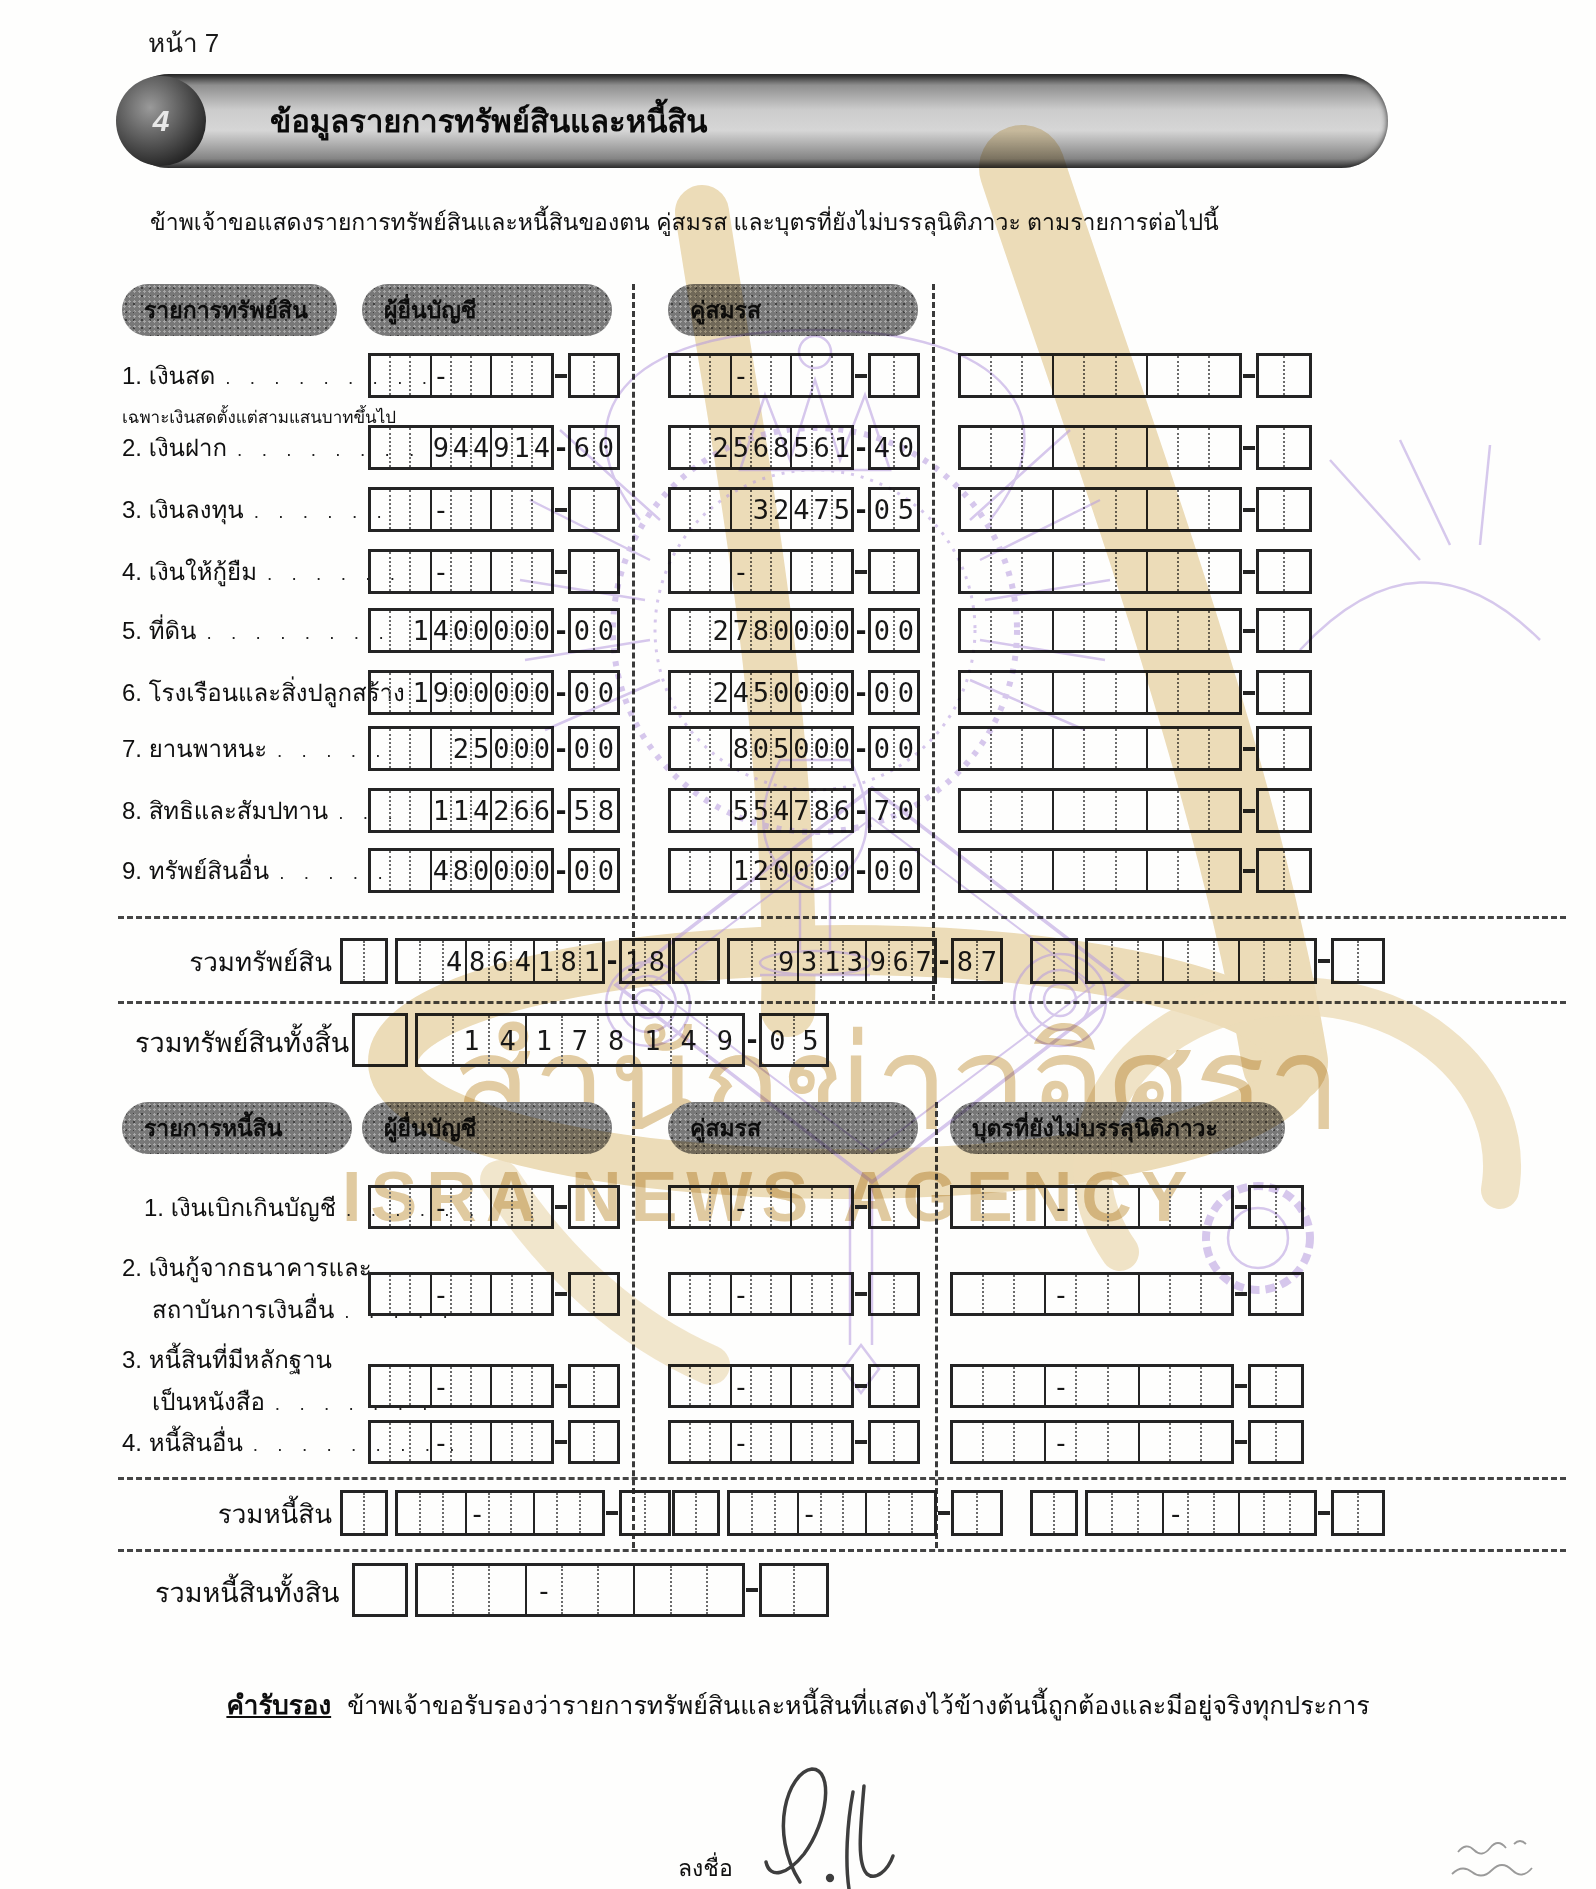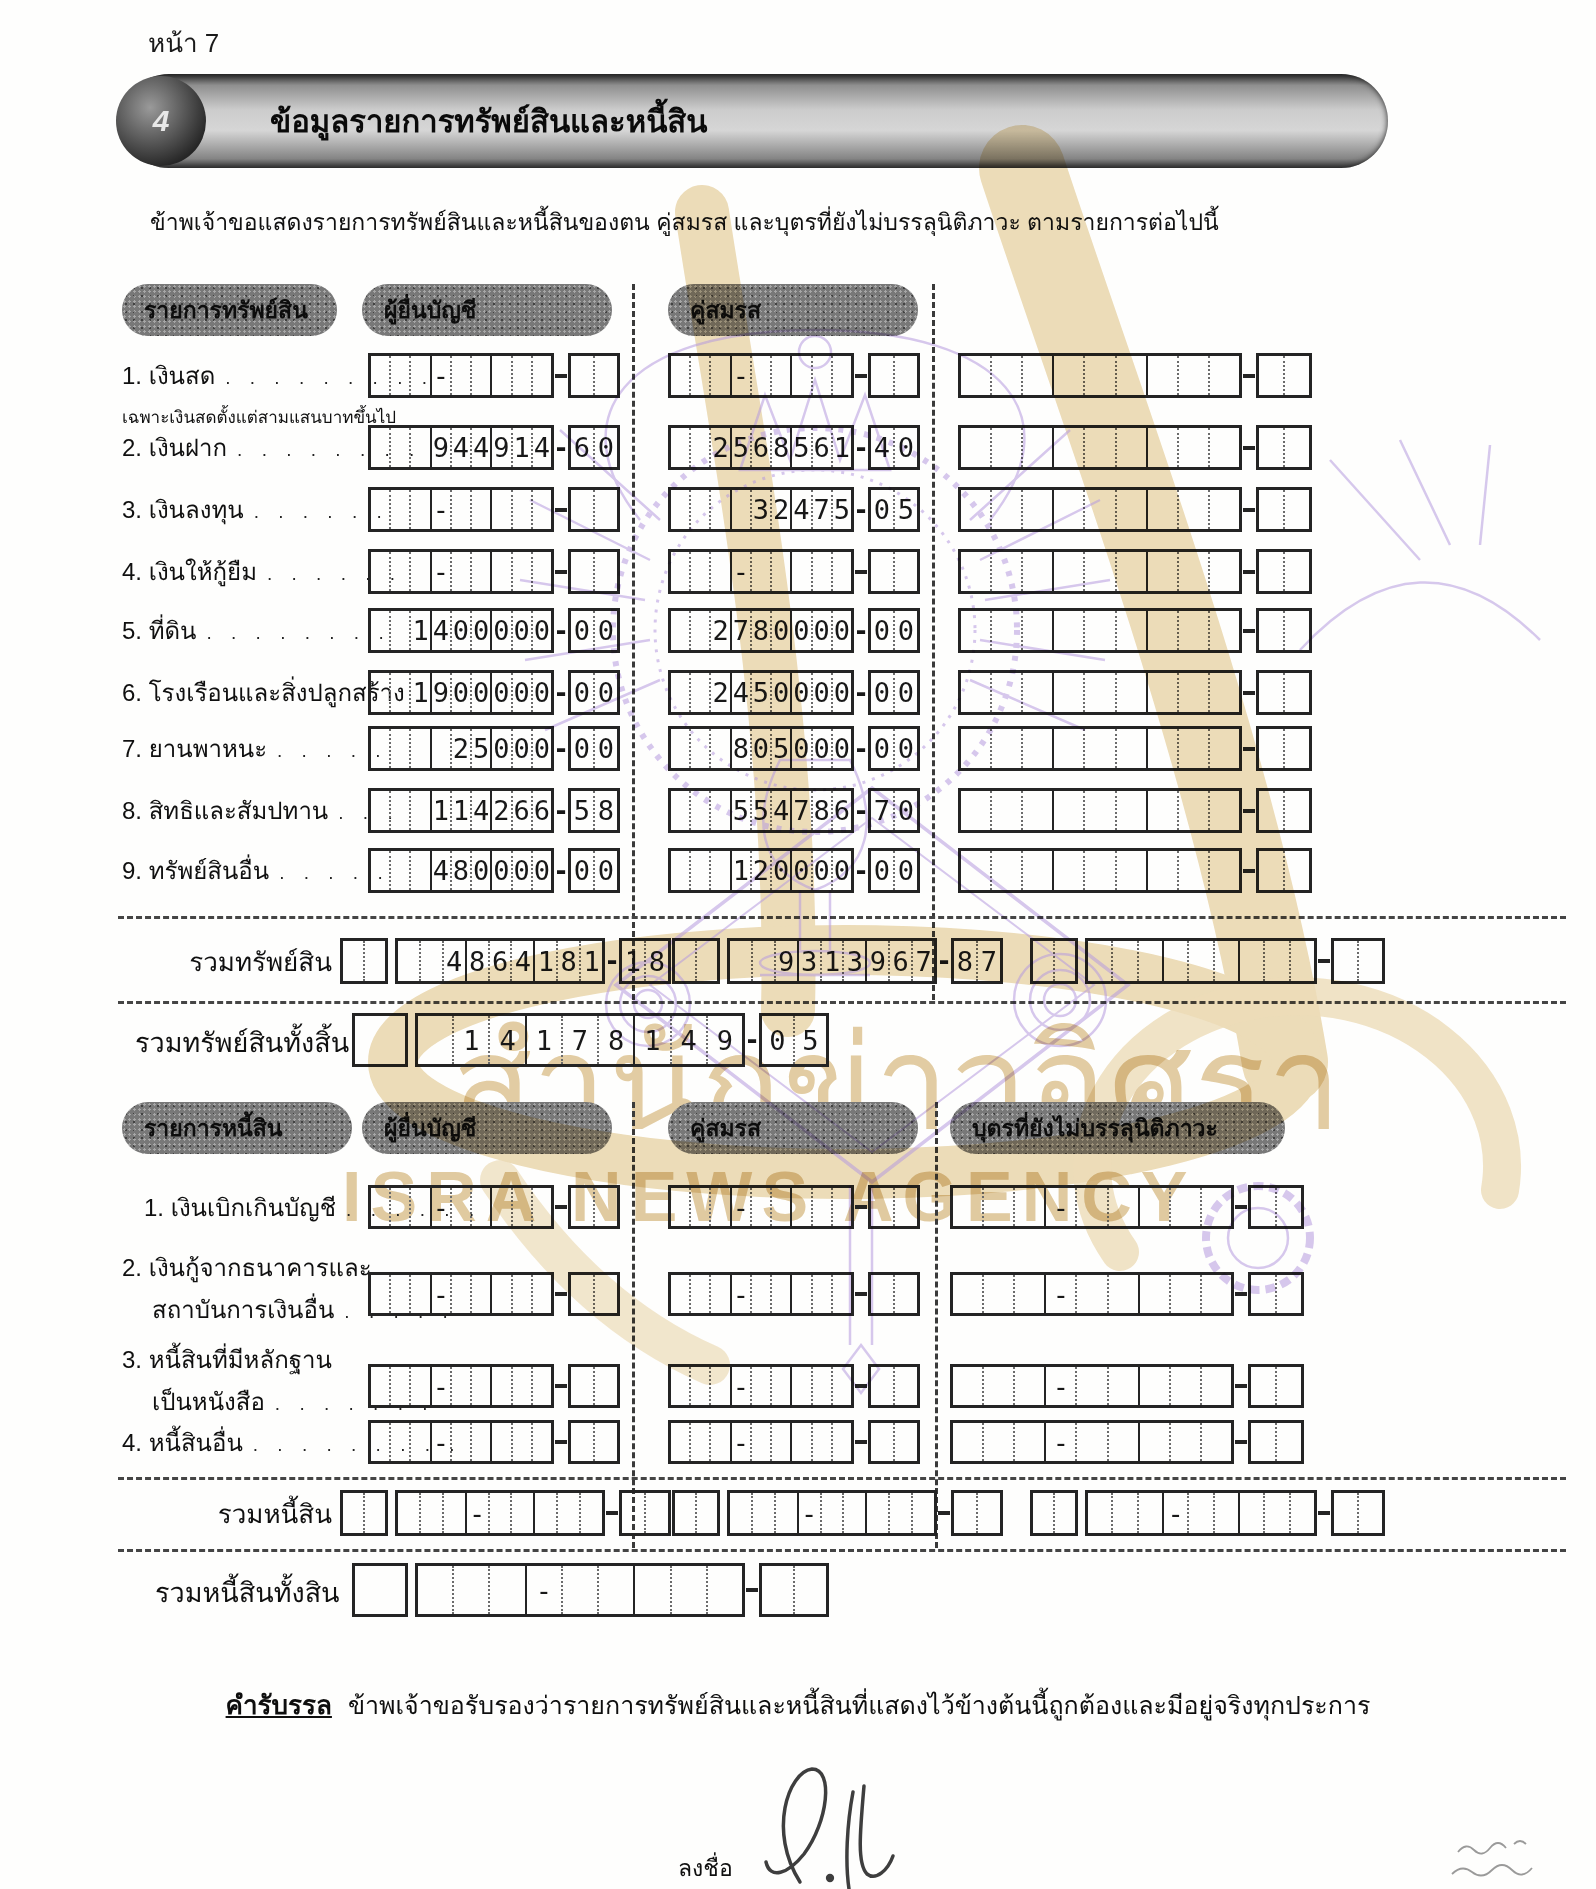--- a/index.html
+++ b/index.html
@@ -1171,21 +1171,21 @@
           <div class="bar"></div>
         </div>
         <div class="fbox" style="width: 70px;">
           <div class="cell"></div>
           <div class="cell"></div>
         </div>
       </div>
     </div>
 
   <div class="abs cert z2">
-    <b>คำรับรรล</b><span>ข้าพเจ้าขอรับรองว่ารายการทรัพย์สินและหนี้สินที่แสดงไว้ข้างต้นนี้ถูกต้องและมีอยู่จริงทุกประการ</span>
+    <b>คำรับรอง</b><span>ข้าพเจ้าขอรับรองว่ารายการทรัพย์สินและหนี้สินที่แสดงไว้ข้างต้นนี้ถูกต้องและมีอยู่จริงทุกประการ</span>
   </div>
 
   <div class="abs sig-label z2">ลงชื่อ</div>
   <svg class="wm z7" width="1596" height="1889" viewBox="0 0 1596 1889">
     <g stroke="#2a2a2a" fill="none" stroke-width="3.5" stroke-linecap="round" opacity="0.9">
       <path d="M 800 1882 C 768 1832 788 1772 812 1769 C 834 1769 828 1822 804 1854 C 788 1874 770 1880 766 1862"></path>
       <path d="M 853 1792 C 847 1824 845 1862 849 1889"></path>
       <path d="M 864 1786 C 860 1832 857 1864 867 1874 C 876 1881 888 1870 893 1856"></path>
       <circle cx="830" cy="1878" r="2.4" fill="#2a2a2a"></circle>
     </g>

